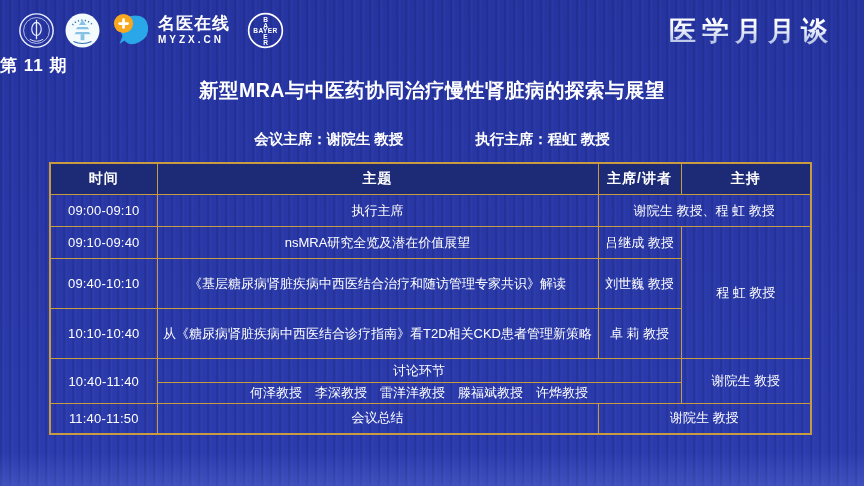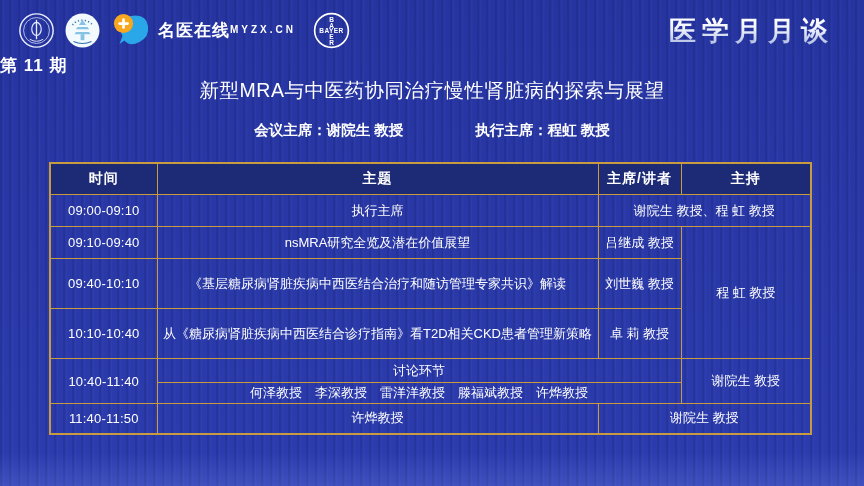--- a/index.html
+++ b/index.html
@@ -19,41 +19,41 @@
   .bottom-glow{
     position:absolute;left:0;bottom:0;width:864px;height:34px;pointer-events:none;
     background:linear-gradient(180deg,rgba(140,165,255,0) 0%,rgba(140,165,255,0.20) 100%);
   }
 
   
   .logo-strip{position:absolute;left:18px;top:10px;height:40px;display:flex;align-items:center;gap:9px;}
   .seal{width:37px;height:37px;display:block;}
   .myzx{display:flex;align-items:center;gap:5px;margin-left:2px;}
   .myzx-icon{width:41px;height:41px;display:block;}
-  .myzx-text{display:flex;flex-direction:row;line-height:1;}
+  .myzx-text{display:flex;flex-direction:column;line-height:1;}
   .myzx-name{color:#fff;font-weight:bold;font-size:17px;letter-spacing:1px;}
   .myzx-domain{color:#fff;font-size:10px;letter-spacing:3px;margin-top:3px;font-weight:bold;}
   .bayer{width:37px;height:37px;display:block;margin-left:8px;}
 
   
   .brand{
     position:absolute;top:13px;right:30px;
     font-family:"DejaVu Serif","Liberation Serif",serif;
     font-size:27px;font-weight:bold;letter-spacing:6px;
     background:linear-gradient(180deg,#ffffff 15%,#eef2fc 45%,#9cadd8 100%);
     -webkit-background-clip:text;background-clip:text;
     -webkit-text-fill-color:transparent;color:transparent;padding-left:32px;
   }
 
   
   .issue{position:absolute;top:54px;left:0;width:864px;text-align:left;
     color:#fff;font-size:17px;font-weight:bold;letter-spacing:1px;}
   .main-title{position:absolute;top:77px;left:0;width:864px;text-align:center;
-    color:#fff;font-size:19.5px;font-weight:normal;letter-spacing:0.5px;}
-  .chairs{position:absolute;top:121px;left:0;width:864px;text-align:center;
+    color:#fff;font-size:19.5px;font-weight:bold;letter-spacing:0.5px;}
+  .chairs{position:absolute;top:130px;left:0;width:864px;text-align:center;
     color:#fff;font-size:14.5px;font-weight:bold;}
   .chair-group{display:inline-block;}
   .chair-group.first{margin-right:72px;}
 
   
   .agenda{position:absolute;left:49px;top:162px;}
   table{border-collapse:collapse;table-layout:fixed;width:761px;border:2px solid #c89b41;}
   th,td{border:1px solid #c89b41;color:#fff;text-align:center;vertical-align:middle;
     padding:0 4px;overflow:hidden;margin-left:20px;}
   thead th{background:#1d2b76;font-size:14px;font-weight:bold;height:30px;letter-spacing:1px;}
@@ -154,18 +154,18 @@
       <tr style="height:24px">
         <td class="time-cell" rowspan="2">10:40-11:40</td>
         <td colspan="2">讨论环节</td>
         <td rowspan="2">谢院生 教授</td>
       </tr>
       <tr style="height:21px">
         <td colspan="2">何泽教授　李深教授　雷洋洋教授　滕福斌教授　许烨教授</td>
       </tr>
       <tr style="height:30px">
         <td class="time-cell">11:40-11:50</td>
-        <td>许烨教授</td>
+        <td>会议总结</td>
         <td colspan="2">谢院生 教授</td>
       </tr>
     </tbody>
   </table>
 </div>
 
 </body></html>

